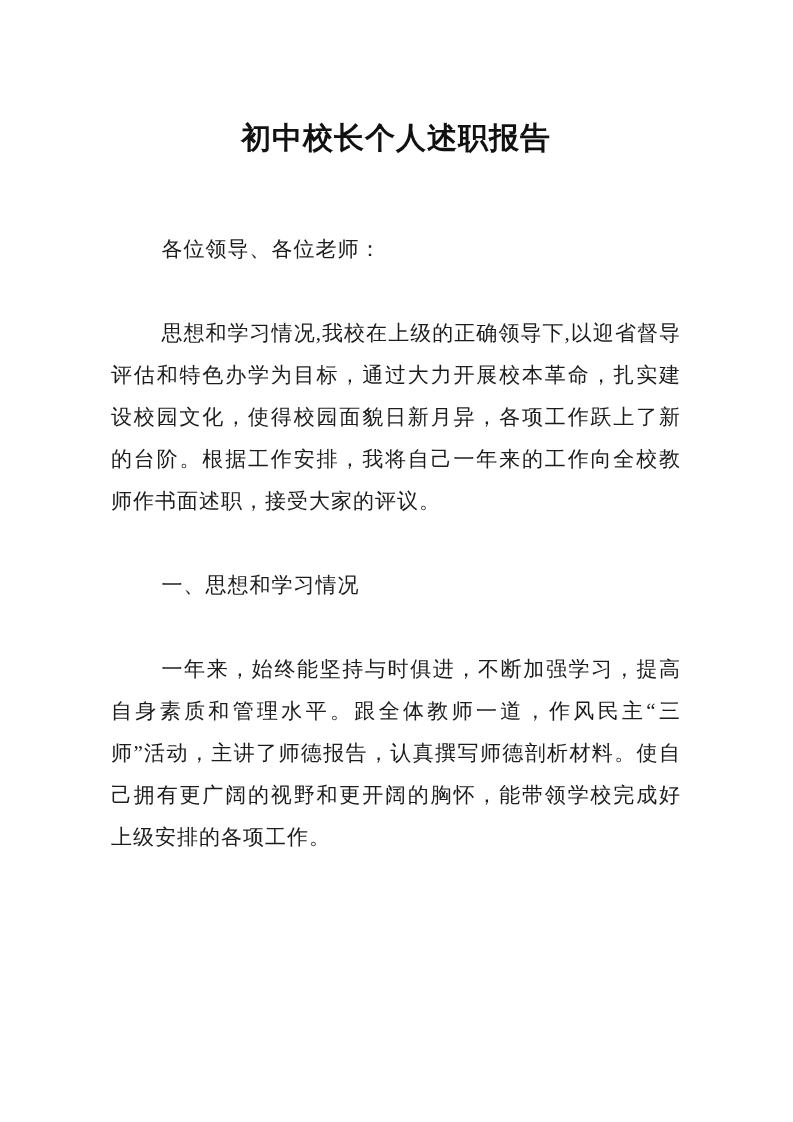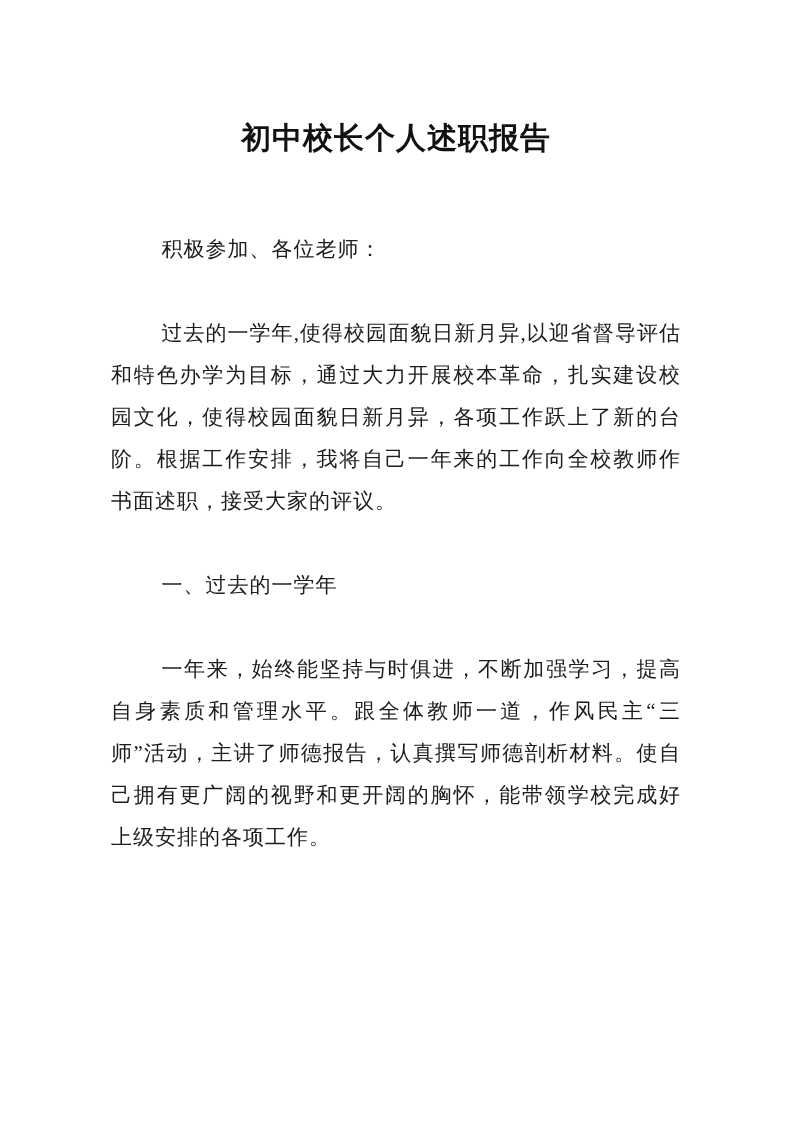--- a/index.html
+++ b/index.html
@@ -48,23 +48,23 @@
   }
 </style>
 </head>
 <body>
 
 <div class="page">
   <div class="content">
 
     <h1 class="doc-title">初中校长个人述职报告</h1>
 
-    <p class="doc-par">积极参加、各位老师：</p>
+    <p class="doc-par">各位领导、各位老师：</p>
 
-    <p class="doc-par">过去的一学年,使得校园面貌日新月异,以迎省督导评估和特色办学为目标，通过大力开展校本革命，扎实建设校园文化，使得校园面貌日新月异，各项工作跃上了新的台阶。根据工作安排，我将自己一年来的工作向全校教师作书面述职，接受大家的评议。</p>
+    <p class="doc-par">思想和学习情况,我校在上级的正确领导下,以迎省督导评估和特色办学为目标，通过大力开展校本革命，扎实建设校园文化，使得校园面貌日新月异，各项工作跃上了新的台阶。根据工作安排，我将自己一年来的工作向全校教师作书面述职，接受大家的评议。</p>
 
-    <p class="doc-par doc-heading">一、过去的一学年</p>
+    <p class="doc-par doc-heading">一、思想和学习情况</p>
 
     <p class="doc-par">一年来，始终能坚持与时俱进，不断加强学习，提高自身素质和管理水平。跟全体教师一道，作风民主“三师”活动，主讲了师德报告，认真撰写师德剖析材料。使自己拥有更广阔的视野和更开阔的胸怀，能带领学校完成好上级安排的各项工作。</p>
 
 
   </div>
 </div>
 
 </body></html>

